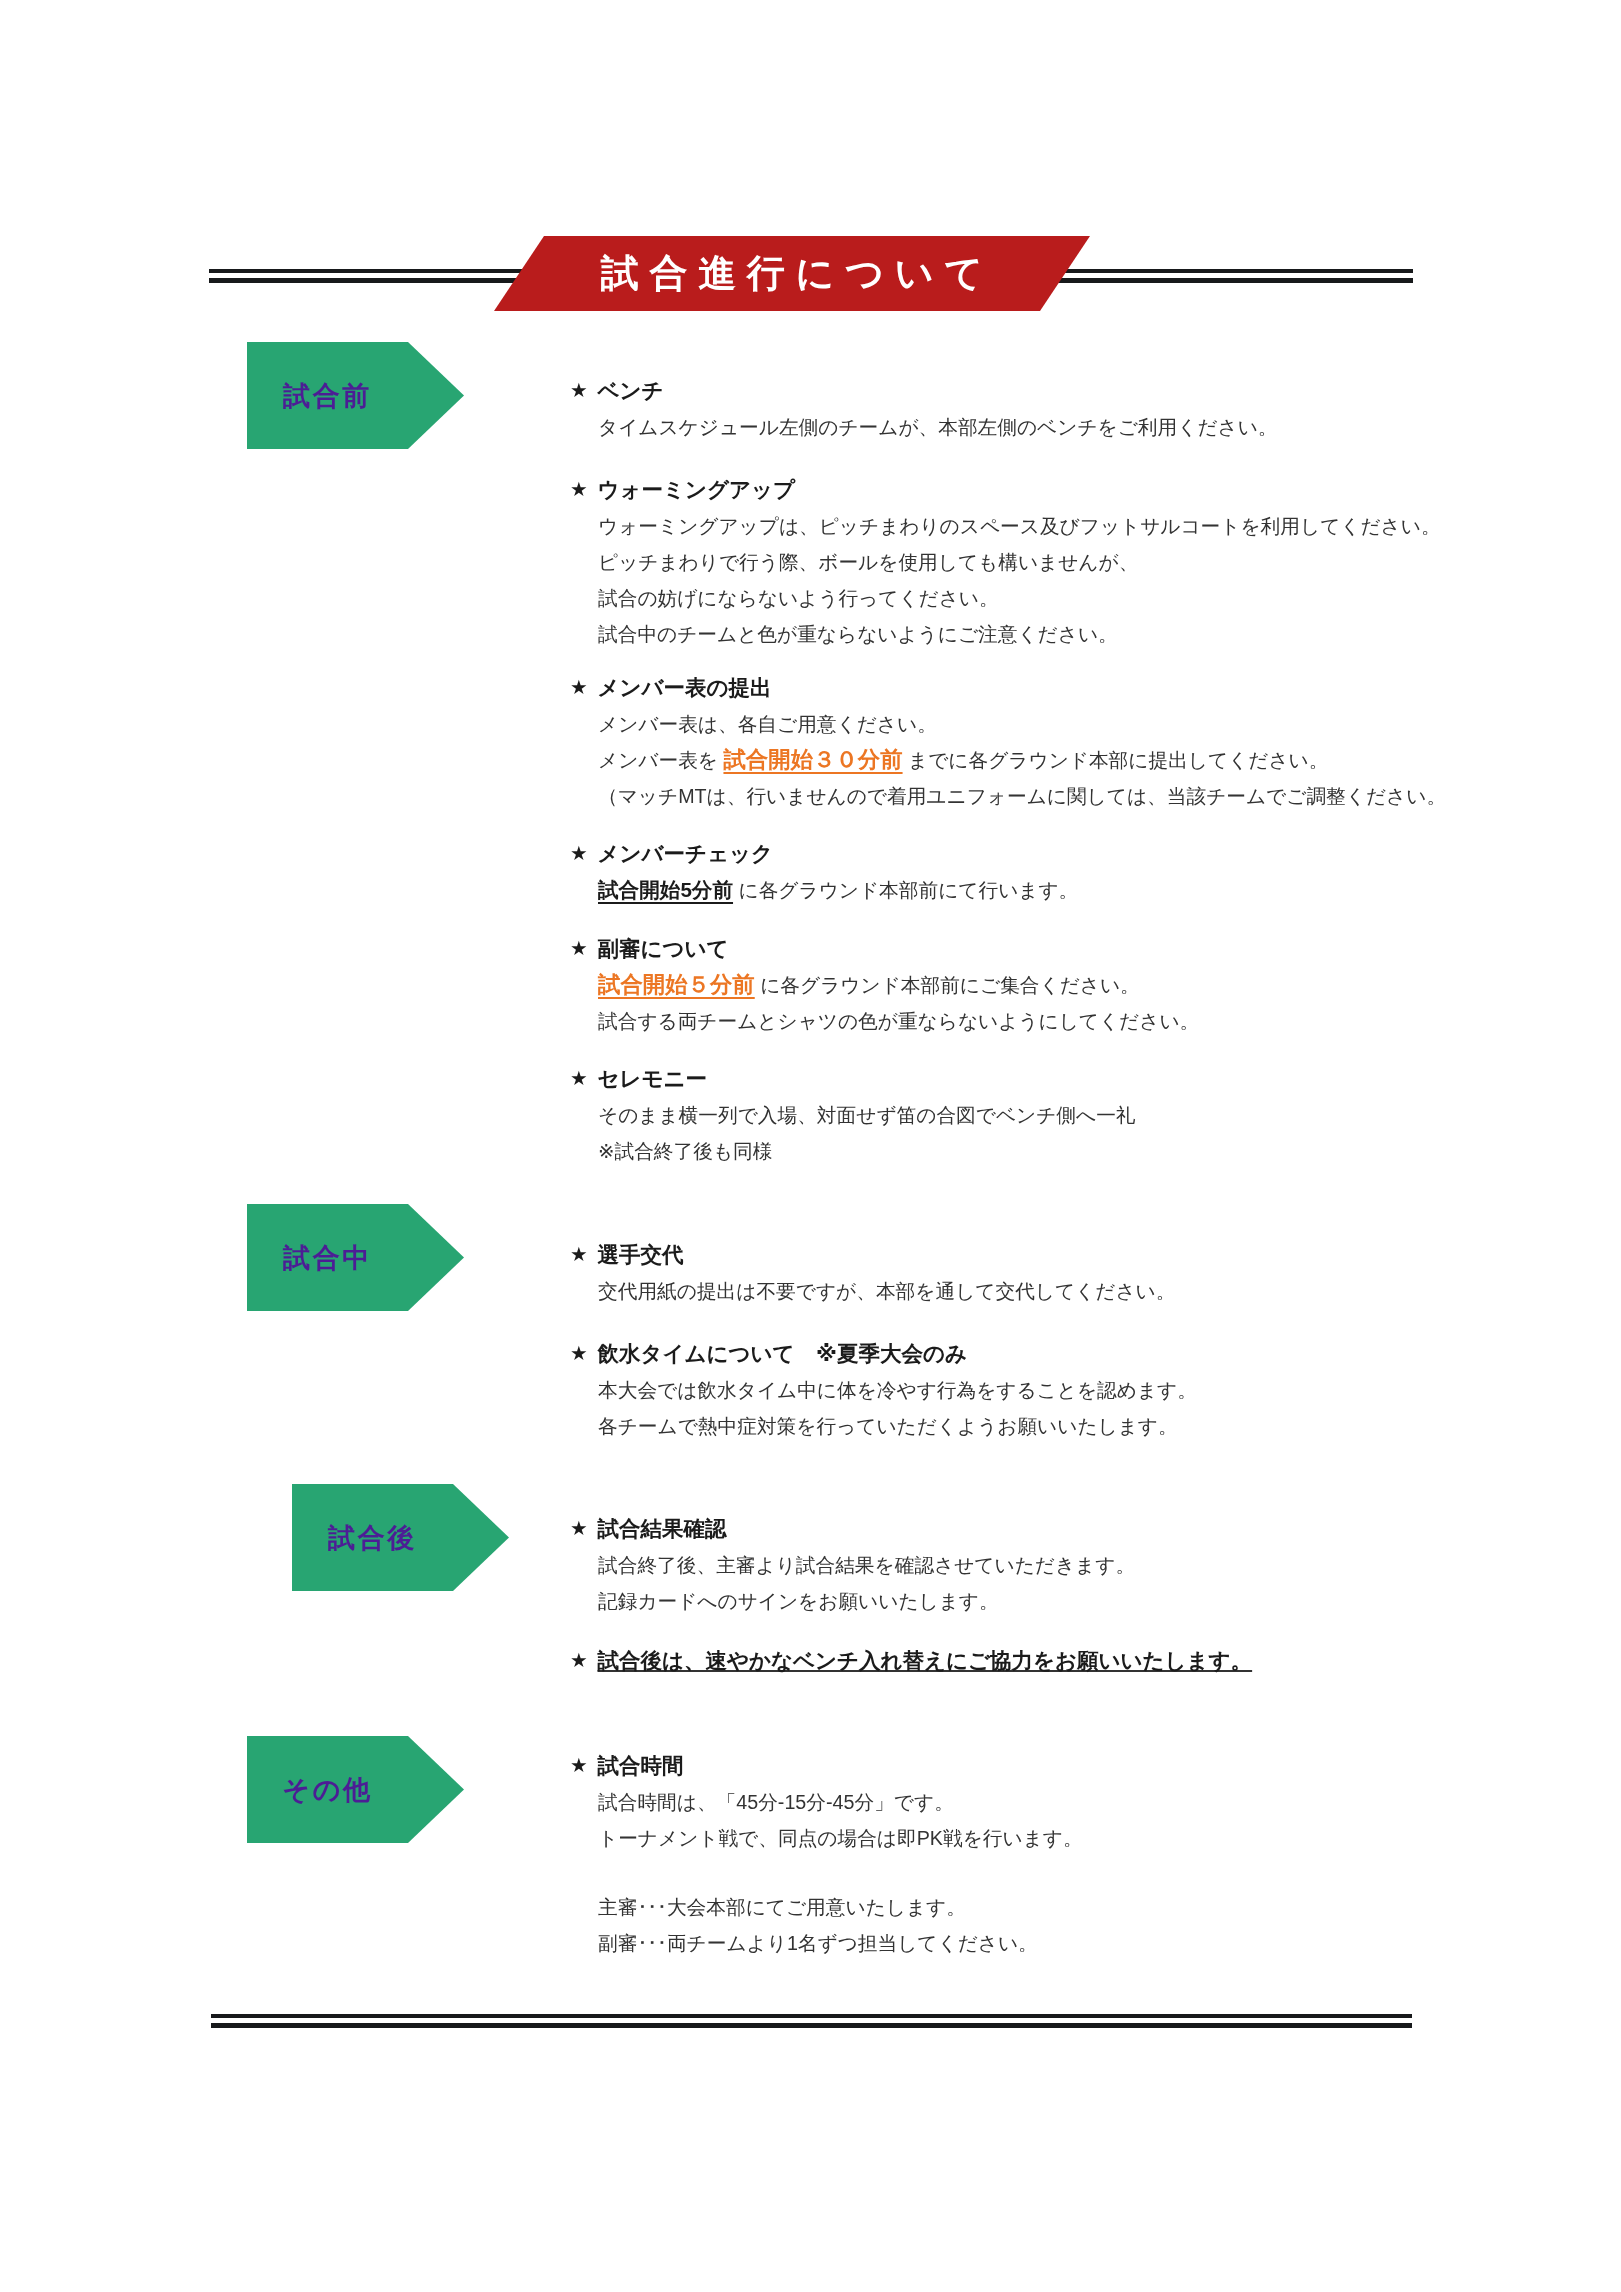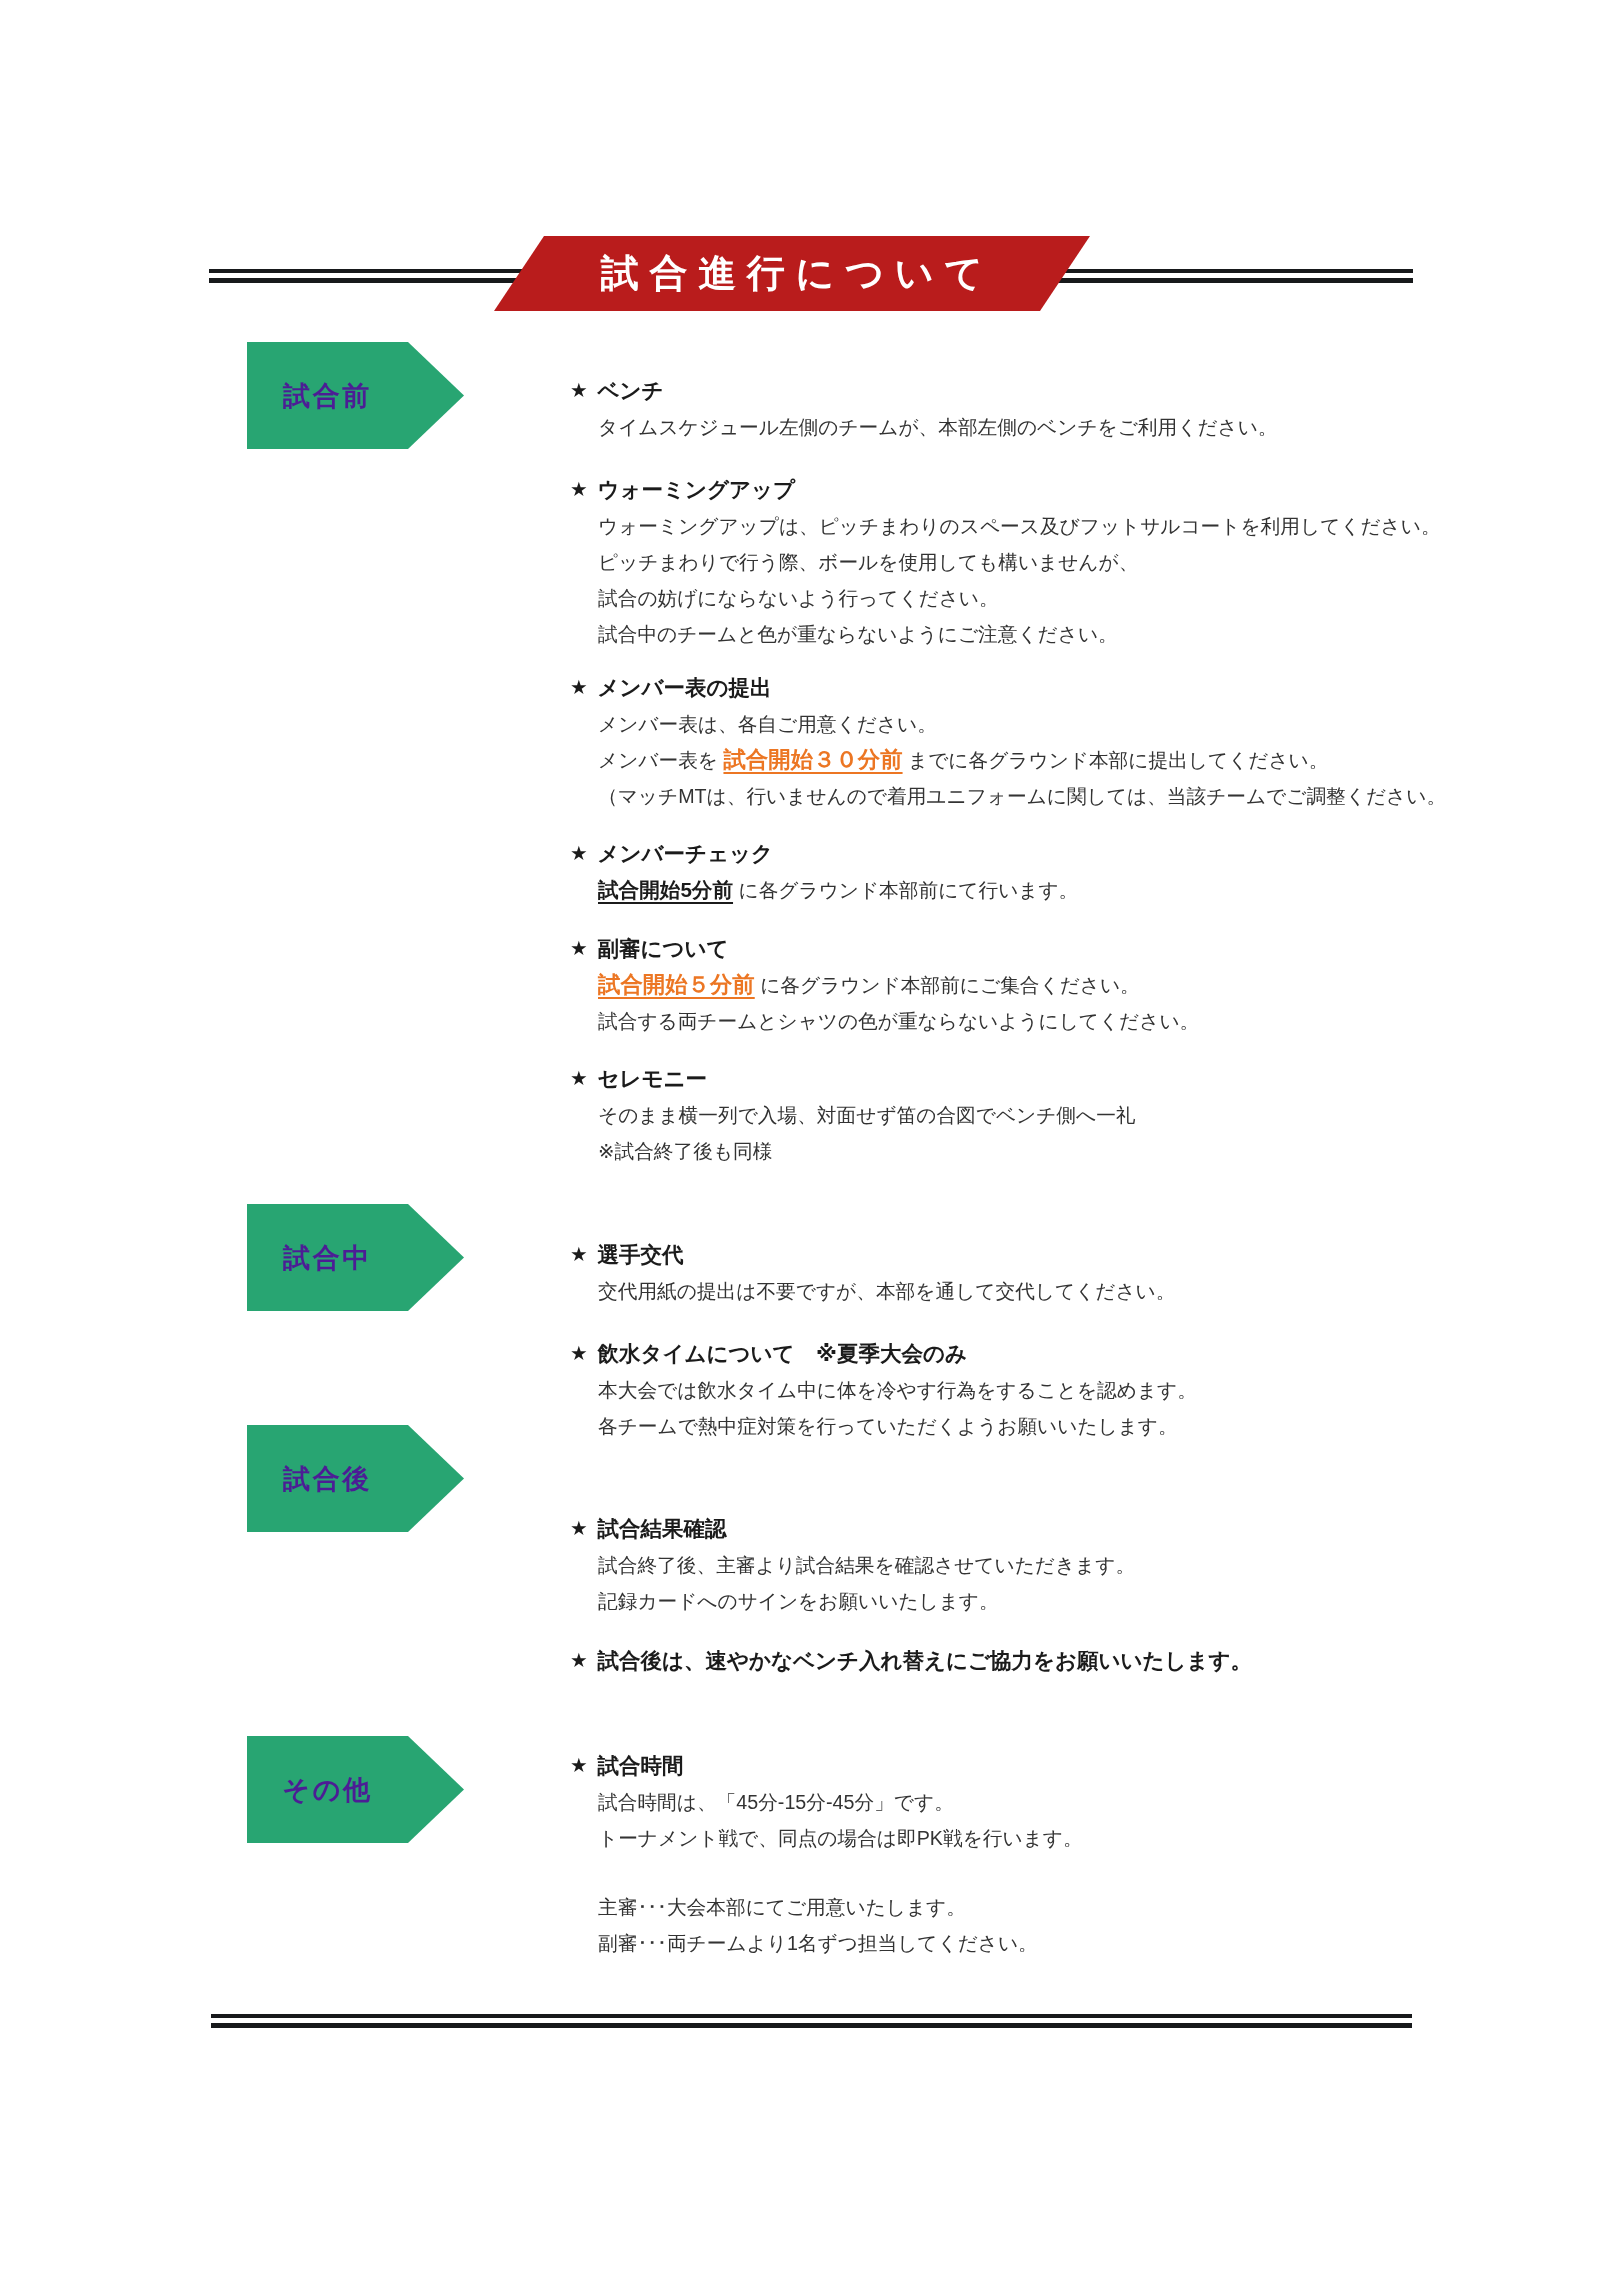--- a/index.html
+++ b/index.html
@@ -156,29 +156,29 @@
       </div>
       <div class="group" style="top: 1237px;">
         <div class="g-heading"><span class="star">★</span><span>選手交代</span></div>
         <div class="g-line"><span class="run">交代用紙の提出は不要ですが、本部を通して交代してください。</span></div>
       </div>
       <div class="group" style="top: 1336px;">
         <div class="g-heading"><span class="star">★</span><span>飲水タイムについて　※夏季大会のみ</span></div>
         <div class="g-line"><span class="run">本大会では飲水タイム中に体を冷やす行為をすることを認めます。</span></div>
         <div class="g-line"><span class="run">各チームで熱中症対策を行っていただくようお願いいたします。</span></div>
       </div>
-      <div class="section-arrow" style="top: 1425px;">
+      <div class="section-arrow" style="top: 1484px; margin-left: 45px;">
         <span class="arrow-label">試合後</span>
       </div>
       <div class="group" style="top: 1511px;">
         <div class="g-heading"><span class="star">★</span><span>試合結果確認</span></div>
         <div class="g-line"><span class="run">試合終了後、主審より試合結果を確認させていただきます。</span></div>
         <div class="g-line"><span class="run">記録カードへのサインをお願いいたします。</span></div>
       </div>
-      <div class="group" style="top: 1643px;">
+      <div class="group" style="top: 1643px; text-decoration: underline;">
         <div class="g-heading"><span class="star">★</span><span>試合後は、速やかなベンチ入れ替えにご協力をお願いいたします。</span></div>
       </div>
       <div class="section-arrow" style="top: 1736px;">
         <span class="arrow-label">その他</span>
       </div>
       <div class="group" style="top: 1748px;">
         <div class="g-heading"><span class="star">★</span><span>試合時間</span></div>
         <div class="g-line"><span class="run">試合時間は、「45分-15分-45分」です。</span></div>
         <div class="g-line"><span class="run">トーナメント戦で、同点の場合は即PK戦を行います。</span></div>
       </div>

